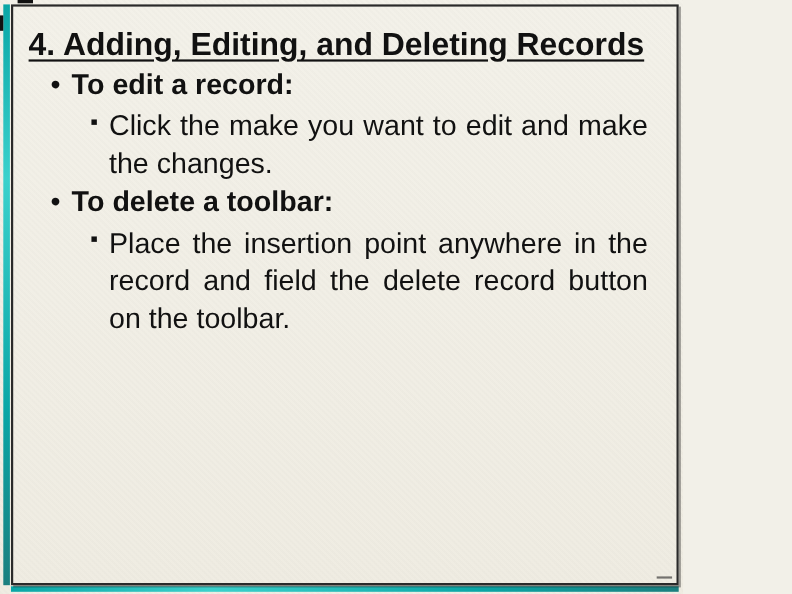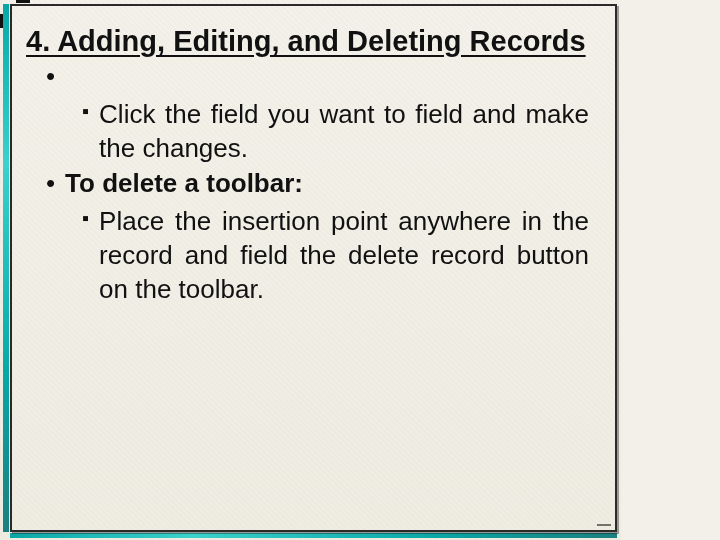--- a/index.html
+++ b/index.html
@@ -96,24 +96,25 @@
   <div class="frame-outer"></div>
   <span class="dash-tl"></span>
   <span class="dash-tl2"></span>
   <span class="dash-br"></span>
 
   <div class="content">
     <div class="title">4. Adding, Editing, and Deleting Records</div>
 
     <div class="bullet-l1">
       <span class="dot">•</span>
+      <span class="txt">To edit a record:</span>
     </div>
     <div class="bullet-l2">
       <span class="sq">▪</span>
-      <span class="txt">Click the field you want to field and make the changes.</span>
+      <span class="txt">Click the make you want to edit and make the changes.</span>
     </div>
 
     <div class="bullet-l1">
       <span class="dot">•</span>
       <span class="txt">To delete a toolbar:</span>
     </div>
     <div class="bullet-l2">
       <span class="sq">▪</span>
       <span class="txt">Place the insertion point anywhere in the record and field the delete record button on the toolbar.</span>
     </div>

